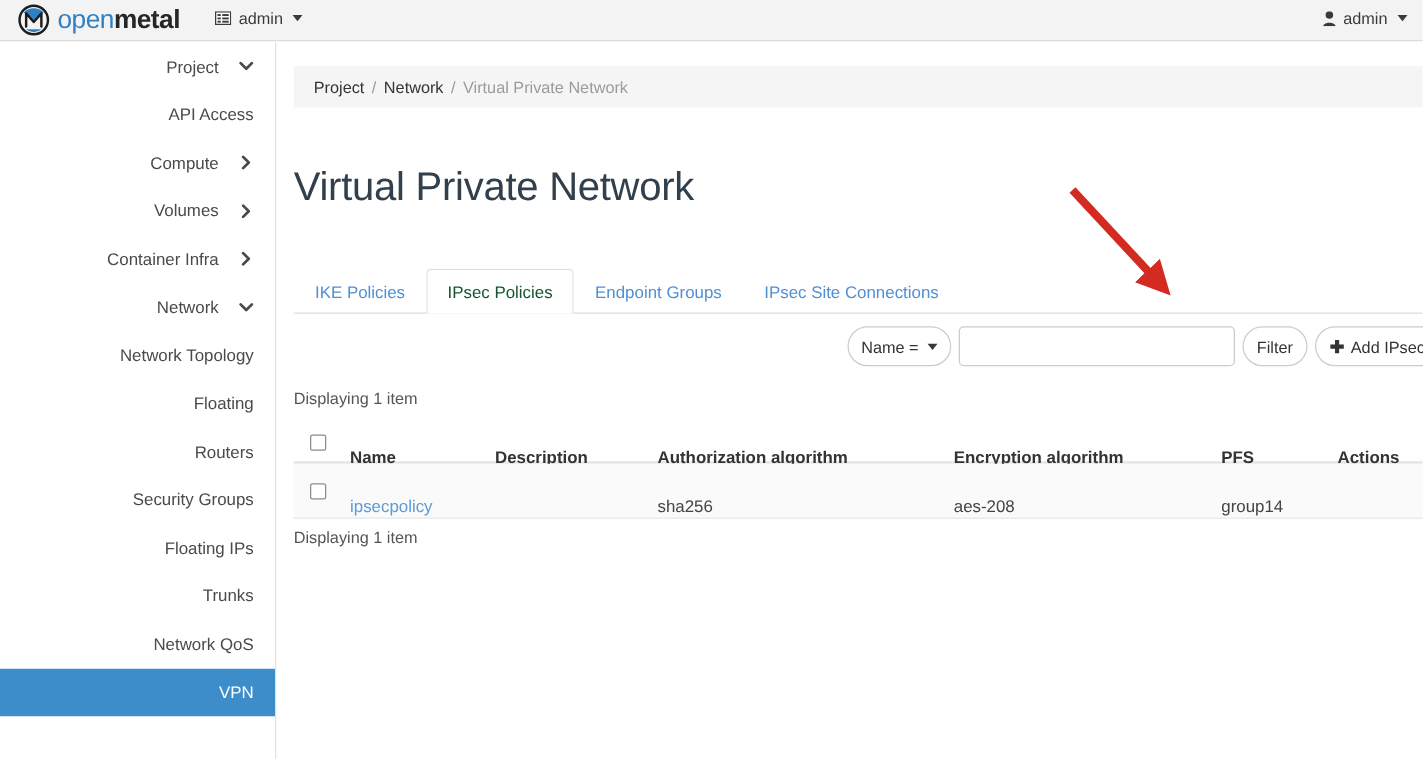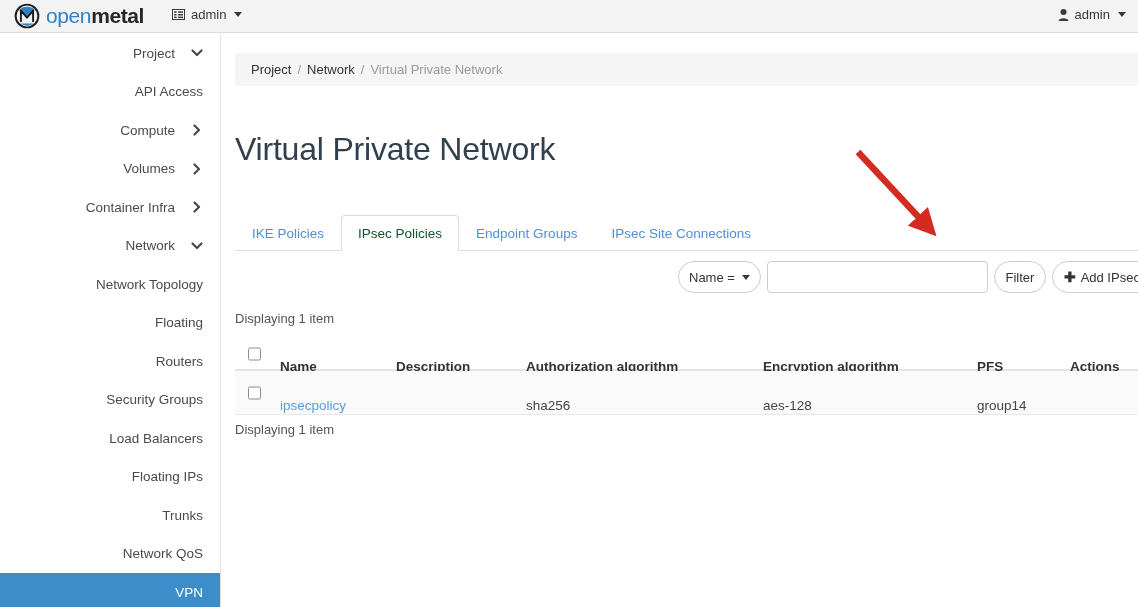--- a/index.html
+++ b/index.html
@@ -302,23 +302,20 @@
     <div class="nav-row leaf">
       <span class="lbl">Floating</span>
     </div>
     <div class="nav-row leaf">
       <span class="lbl">Routers</span>
     </div>
     <div class="nav-row leaf">
       <span class="lbl">Security Groups</span>
     </div>
     <div class="nav-row leaf">
-      <span class="lbl">Load Balancers</span>
-    </div>
-    <div class="nav-row leaf">
       <span class="lbl">Floating IPs</span>
     </div>
     <div class="nav-row leaf">
       <span class="lbl">Trunks</span>
     </div>
     <div class="nav-row leaf">
       <span class="lbl">Network QoS</span>
     </div>
     <div class="nav-row leaf active">
       <span class="lbl">VPN</span>
@@ -376,21 +373,21 @@
         <div class="cell" style="left: 291px;">Authorization algorithm</div>
         <div class="cell" style="left: 528px;">Encryption algorithm</div>
         <div class="cell" style="left: 742px;">PFS</div>
         <div class="cell" style="left: 835px;">Actions</div>
       </div>
       <div class="trow">
         <div class="cb" style="left: 13px;"></div>
         <div class="cell" style="left: 45px;"><a>ipsecpolicy</a></div>
         <div class="cell" style="left: 161px;"></div>
         <div class="cell" style="left: 291px;">sha256</div>
-        <div class="cell" style="left: 528px;">aes-128</div>
+        <div class="cell" style="left: 528px;">aes-208</div>
         <div class="cell" style="left: 742px;">group14</div>
         <div class="cell" style="left: 835px;"></div>
       </div>
     </div>
 
   <div id="count-bottom">Displaying 1 item</div>
 </div>
 
 <svg id="arrow" viewBox="0 0 1138 607">
   <defs>

